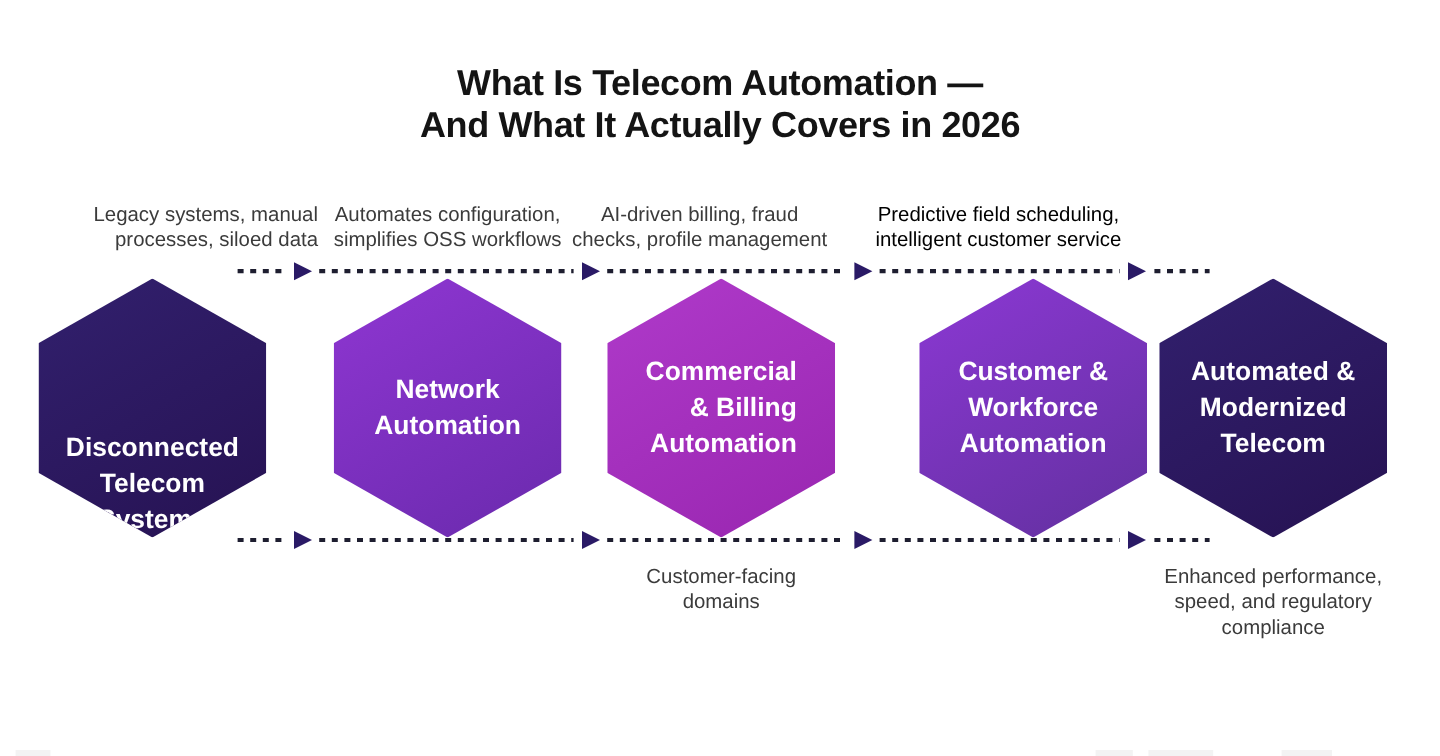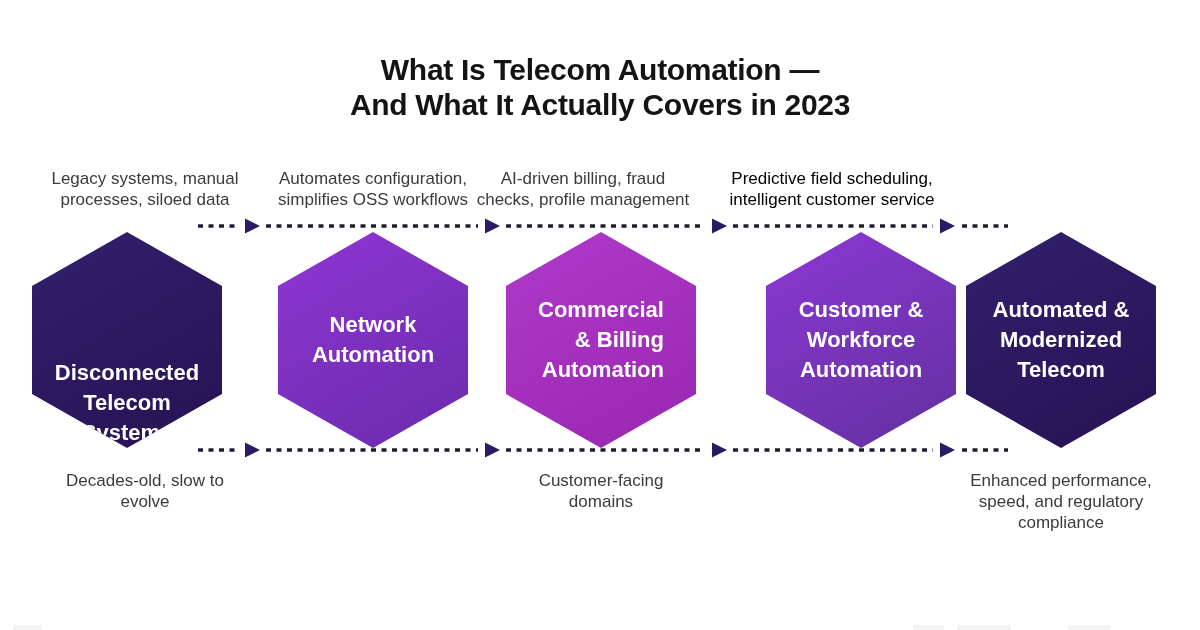--- a/index.html
+++ b/index.html
@@ -87,23 +87,23 @@
   #artifact-1 { left: 913px; top: 625px; width: 31px; }
   #artifact-2 { left: 957px; top: 625px; width: 54px; }
   #artifact-3 { left: 1068px; top: 625px; width: 42px; }
 </style>
 </head>
 <body>
 
 <div id="stage">
 
   <div class="title pre" style="color: rgb(20, 20, 20);">What Is Telecom Automation —
-And What It Actually Covers in 2023</div>
+And What It Actually Covers in 2026</div>
 
-  <div class="top-label pre" id="top-label-0" style="color: rgb(59, 59, 59);">Legacy systems, manual
+  <div class="top-label pre" id="top-label-0" style="color: rgb(59, 59, 59); text-align: right;">Legacy systems, manual
 processes, siloed data</div>
   <div class="top-label pre" id="top-label-1" style="color: rgb(59, 59, 59);">Automates configuration,
 simplifies OSS workflows</div>
   <div class="top-label pre" id="top-label-2" style="color: rgb(59, 59, 59);">AI-driven billing, fraud
 checks, profile management</div>
   <div class="top-label pre" id="top-label-3" style="color: #000000;">Predictive field scheduling,
 intelligent customer service</div>
 
   <svg id="arrow-top" class="arrow-svg" viewBox="0 0 1200 16">
     <line class="arrow-dash" x1="198" y1="8" x2="238" y2="8" stroke-width="3.5" stroke-dasharray="5 5.5" stroke="#1e1e30"></line>
@@ -147,22 +147,20 @@
     <polygon class="arrow-head" points="245,0.5 245,15.5 260,8" fill="#2a1a66"></polygon>
     <line class="arrow-dash" x1="266" y1="8" x2="478" y2="8" stroke-width="3.5" stroke-dasharray="5 5.5" stroke="#1e1e30"></line>
     <polygon class="arrow-head" points="485,0.5 485,15.5 500,8" fill="#2a1a66"></polygon>
     <line class="arrow-dash" x1="506" y1="8" x2="705" y2="8" stroke-width="3.5" stroke-dasharray="5 5.5" stroke="#1e1e30"></line>
     <polygon class="arrow-head" points="712,0.5 712,15.5 727,8" fill="#2a1a66"></polygon>
     <line class="arrow-dash" x1="733" y1="8" x2="933" y2="8" stroke-width="3.5" stroke-dasharray="5 5.5" stroke="#1e1e30"></line>
     <polygon class="arrow-head" points="940,0.5 940,15.5 955,8" fill="#2a1a66"></polygon>
     <line class="arrow-dash" x1="962" y1="8" x2="1008" y2="8" stroke-width="3.5" stroke-dasharray="5 5.5" stroke="#1e1e30"></line>
   </svg>
 
-  <div class="bottom-label pre" id="bottom-label-0" style="color: rgb(59, 59, 59);">Decades-old, slow to
-evolve</div>
   <div class="bottom-label pre" id="bottom-label-1" style="color: rgb(59, 59, 59);">Customer-facing
 domains</div>
   <div class="bottom-label pre" id="bottom-label-2" style="color: rgb(59, 59, 59);">Enhanced performance,
 speed, and regulatory
 compliance</div>
 
   <div class="artifact" id="artifact-0"></div>
   <div class="artifact" id="artifact-1"></div>
   <div class="artifact" id="artifact-2"></div>
   <div class="artifact" id="artifact-3"></div>

